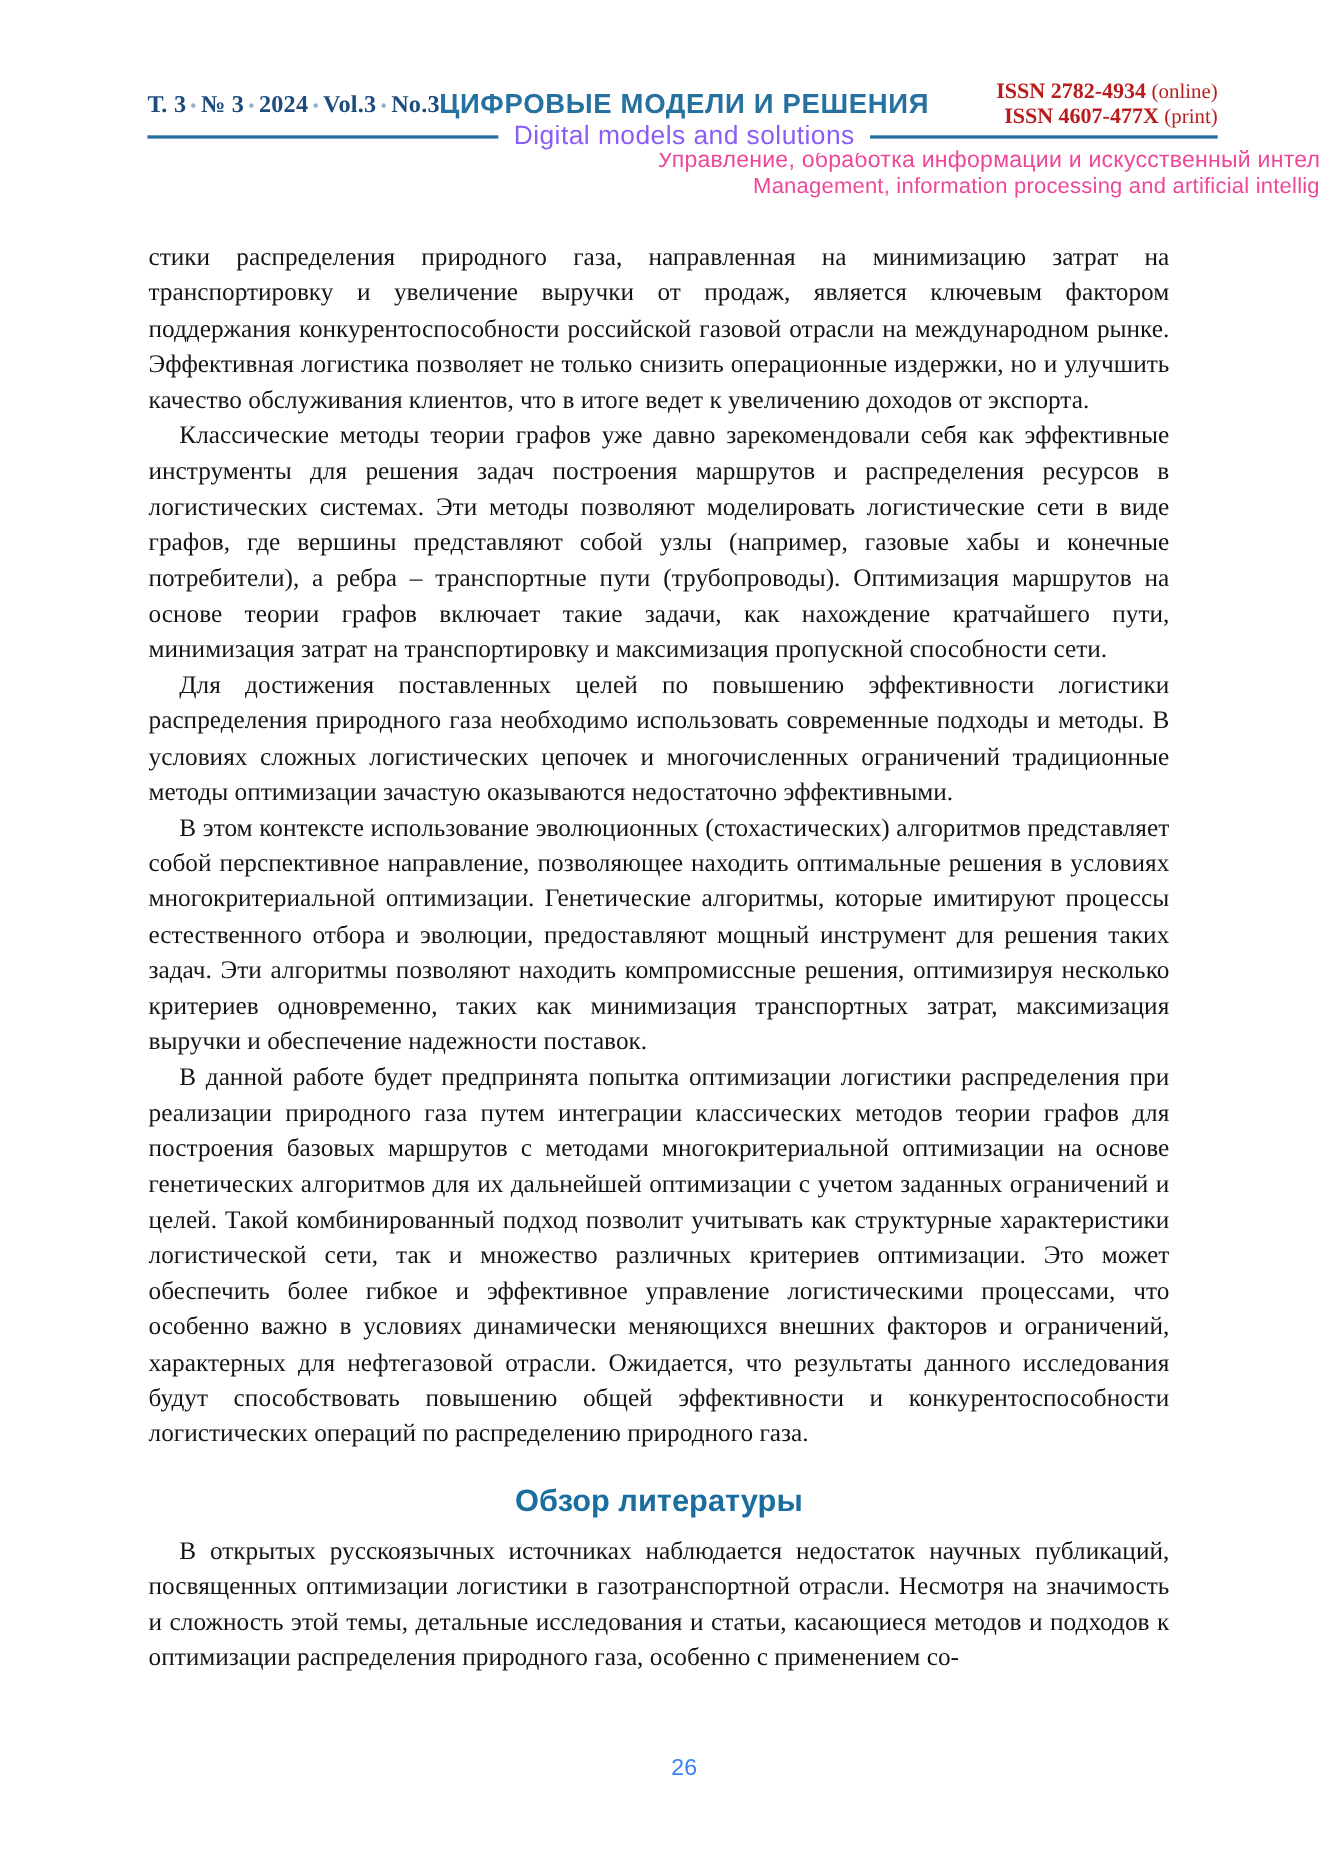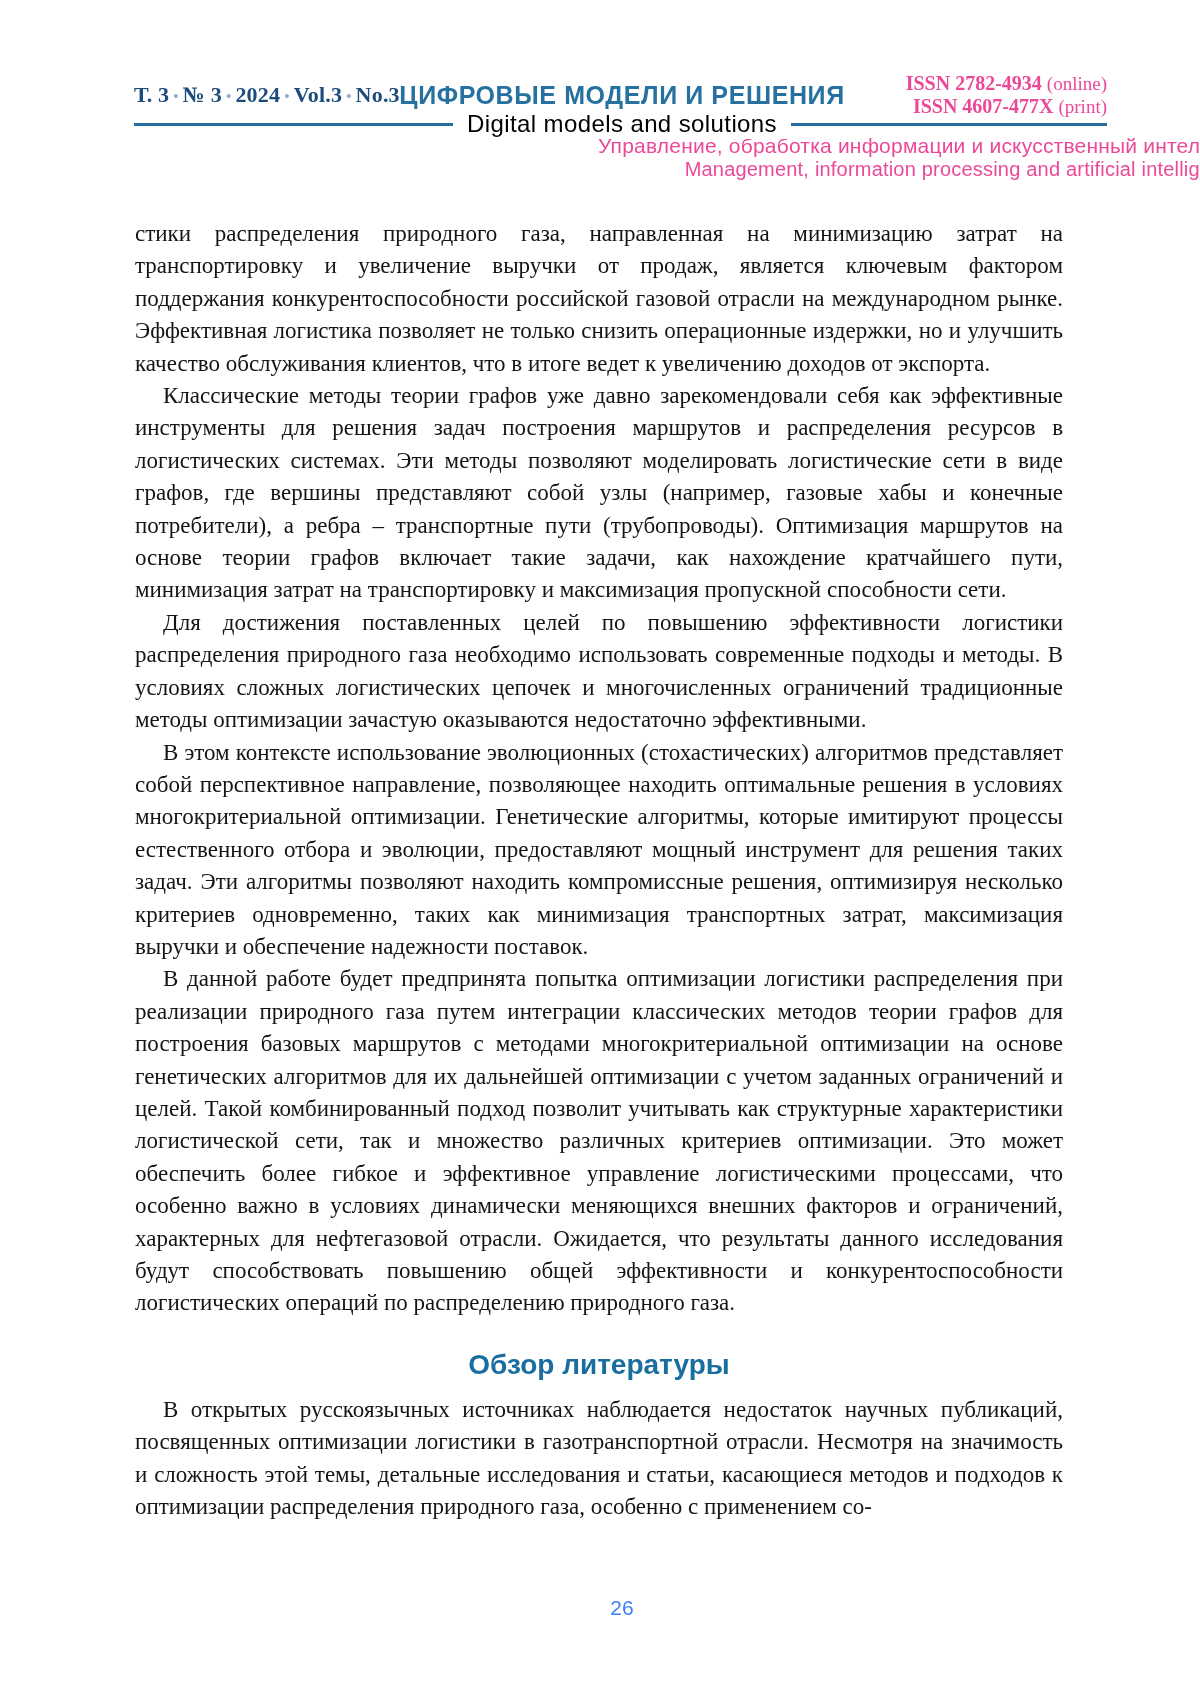--- a/index.html
+++ b/index.html
@@ -60,29 +60,29 @@
     position: relative;
   }
   .title-en {
     position: relative;
     z-index: 2;
     display: inline-block;
     background: #ffffff;
     padding: 0 14px;
     font-size: 24px;
     letter-spacing: 0.4px;
-    color: #000000;
+    color: #8b5cf6;
   }
   .issn-block {
     position: absolute;
     right: 137px;
     top: 72px;
     text-align: right;
     font-family: "Liberation Serif", serif;
-    color: #ec4899;
+    color: #b91c1c;
     font-size: 20px;
     line-height: 23px;
     white-space: nowrap;
   }
   .issn-num { font-weight: bold; }
   .issn-label { font-weight: normal; font-size: 19px; }
 
   .section-strip {
     position: absolute;
     left: 0;

